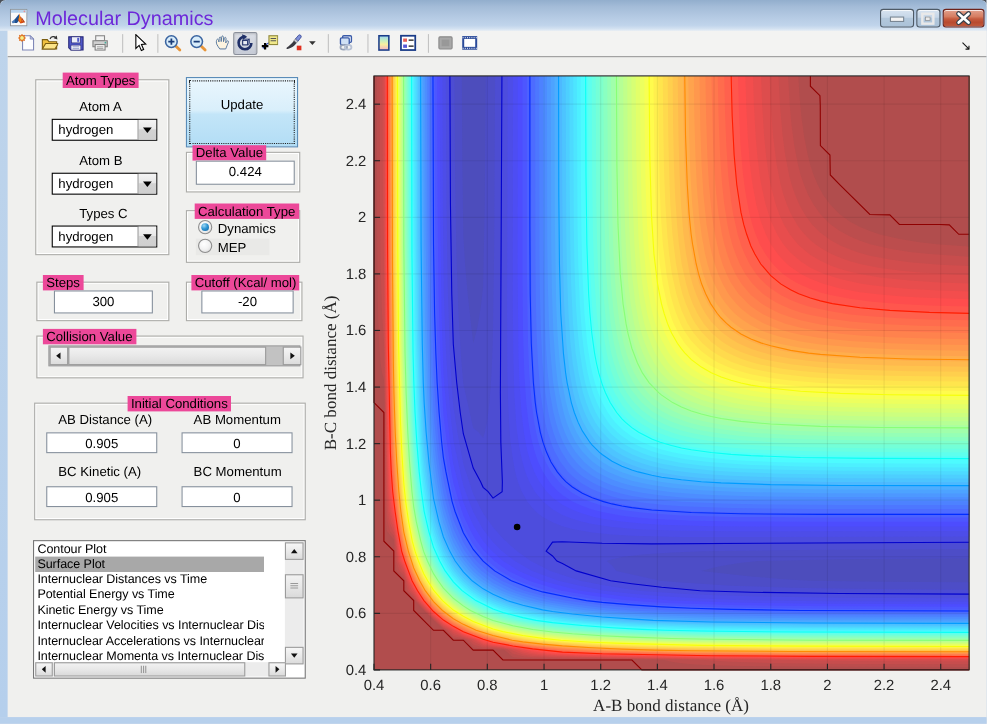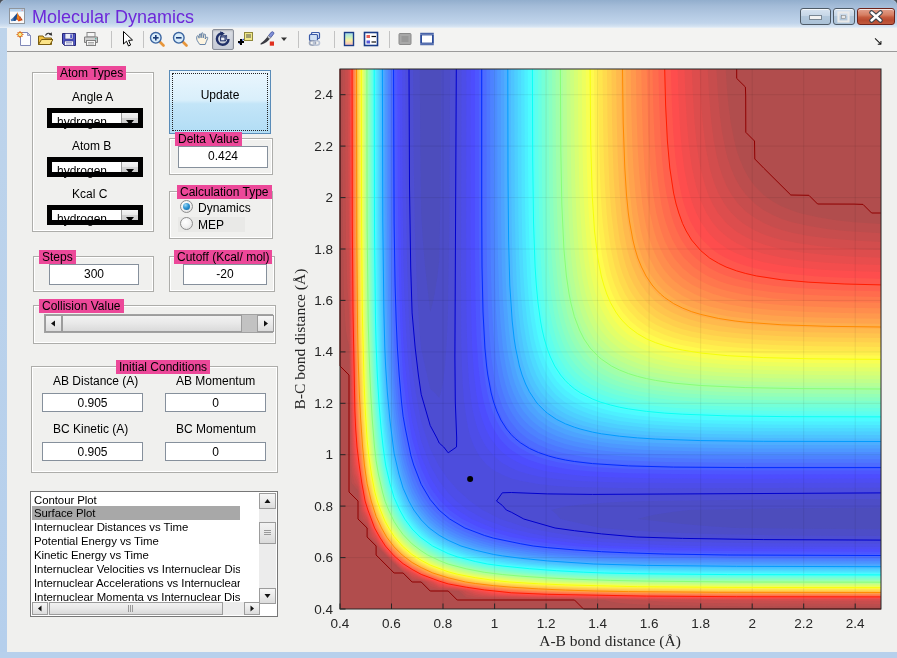--- a/index.html
+++ b/index.html
@@ -23,21 +23,21 @@
 #toolbar { left:7px; top:28px; width:890px; height:24px; background:#f3f3f2; border-bottom:1px solid #9a9a9a; }
 .tsep { position:absolute; top:3px; width:1px; height:17px; background:#c3c3c3; }
 .ticon { position:absolute; top:3px; width:16px; height:16px; }
 #rotsel { position:absolute; left:205px; top:1px; width:22px; height:21px; background:linear-gradient(180deg,#dcdfe6,#c6cbd6); border:1px solid #8a8f9a; border-radius:2px; box-shadow:inset 0 1px 2px rgba(0,0,0,0.18); }
 #ovflArrow { position:absolute; left:866px; top:6px; font-size:12px; color:#111; }
 
 .gbox { border:1px solid #adadaa; box-shadow:inset 0 0 0 1px #ffffff; }
 .glabel { position:absolute; top:-7px; background:#ec4899; padding:0 3px; font-size:12px; color:#000; white-space:nowrap;text-align:center; }
 .lbl { position:absolute; font-size:12px; color:#000; white-space:nowrap; }
 .edit { position:absolute; background:#fff; border:1px solid #86909c; font-size:12px; color:#000; text-align:center; line-height:18px; }
-.combo { position:absolute; background:#fff; border:5px solid #000000; }
+.combo { position:absolute; background:#fff; border:1px solid #000000; }
 .combo .ctext { position:absolute; left:5px; top:2px; font-size:12px; color:#000; }
 .combo .cbtn { position:absolute; right:0; top:0; bottom:0; width:17px;
   background:linear-gradient(180deg,#f4f4f4,#e8e8e8 45%,#d2d2d2 50%,#cfcfcf); border-left:1px solid #9a9a9a; }
 .combo .cbtn:after { content:""; position:absolute; left:4px; top:7px; border:4px solid transparent; border-top:5px solid #000; }
 .radio { position:absolute; width:13px; height:13px; border-radius:50%;
   background:radial-gradient(circle at 40% 35%, #ffffff 0%, #f2f2f2 50%, #d5d5d5 100%); border:1px solid #8d8d8d; }
 .radio.sel:after { content:""; position:absolute; left:2px; top:2px; width:7px; height:7px; border-radius:50%;
   background:radial-gradient(circle at 35% 30%, #9fd8f5 0%, #2f96d4 45%, #0f5f9c 100%); }
 
 .sbtn { position:absolute; background:linear-gradient(180deg,#f6f6f6,#eaeaea 50%,#dcdcdc); border:1px solid #9c9c9c; }
@@ -218,31 +218,31 @@
         <line x1="12" y1="12.4" x2="12" y2="13.6"></line>
         <line x1="14" y1="12.4" x2="14" y2="13.6"></line>
       </g>
     </svg>
   <div id="ovflArrow">↘</div>
 </div>
 
 <div class="abs gbox" style="left:32px;top:72px;width:122px;height:160px">
   <div class="glabel" style="left:24px">Atom Types</div>
 </div>
-<div class="lbl" style="left:72px;top:90px">Angle A</div>
+<div class="lbl" style="left:72px;top:90px">Atom A</div>
 <div class="combo" style="left:47px;top:108px;width:96px;height:20px">
     <div class="ctext">hydrogen</div>
     <div class="cbtn"></div>
   </div>
 <div class="lbl" style="left:72px;top:139px">Atom B</div>
 <div class="combo" style="left:47px;top:157px;width:96px;height:20px">
     <div class="ctext">hydrogen</div>
     <div class="cbtn"></div>
   </div>
-<div class="lbl" style="left:72px;top:187px">Kcal C</div>
+<div class="lbl" style="left:72px;top:187px">Types C</div>
 <div class="combo" style="left:47px;top:205px;width:96px;height:20px">
     <div class="ctext">hydrogen</div>
     <div class="cbtn"></div>
   </div>
 
 <div class="abs" style="left:169px;top:70px;width:102px;height:64px;background:linear-gradient(180deg,#eaf6fd 0%,#d9effb 47%,#c3e5f8 53%,#b2ddf5 100%);border:1px solid #5a8cb8;">
   <div class="abs" style="left:2px;top:2px;right:2px;bottom:2px;border:1px dotted #222;"></div>
   <div class="abs" style="left:0;right:0;top:17px;text-align:center;font-size:12px">Update</div>
 </div>
 

